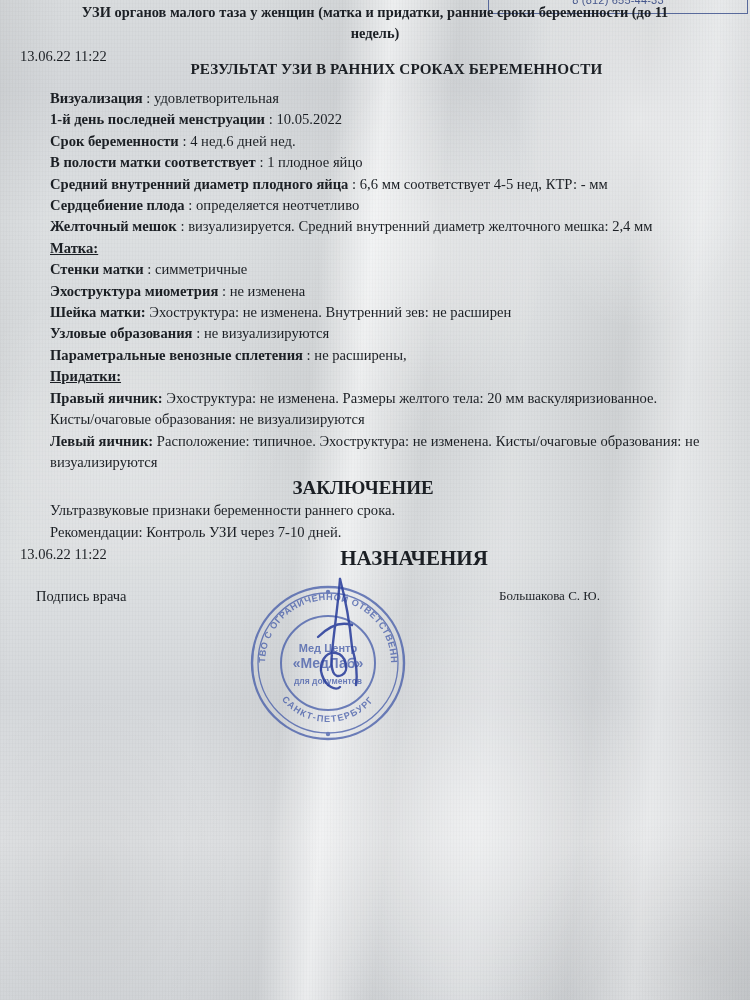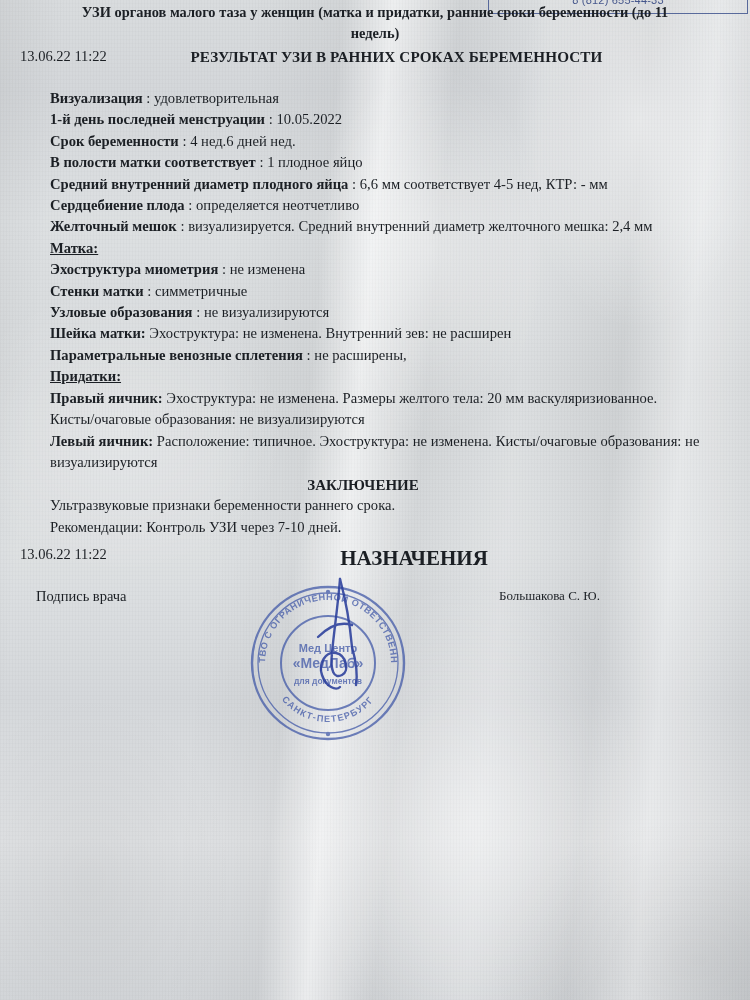--- a/index.html
+++ b/index.html
@@ -57,33 +57,33 @@
 
   .doc-title{
     position:absolute;top:2px;left:0;right:0;
     text-align:center;font-weight:bold;font-size:14.4px;line-height:21px;
     padding:0 34px;
   }
 
   .row-datehead{position:absolute;top:48px;left:0;right:0;height:22px;}
   .date-left{position:absolute;left:20px;top:0;font-size:14.5px;}
   .main-title{
-    position:absolute;left:0;right:0;top:0;text-align:center;
+    position:absolute;left:0;right:0;top:12px;text-align:center;
     font-weight:bold;font-size:15.2px;letter-spacing:.1px;
     padding-left:43px;
   }
 
   .body{position:absolute;top:88px;left:22px;right:16px;}
   .ln{font-size:14.6px;line-height:21.4px;white-space:nowrap;margin-left:28px;}
   .ln.wrap{white-space:normal;}
   .lbl{font-weight:bold;}
   .u{text-decoration:underline;font-weight:bold;}
 
   .center-head{
-    text-align:center;font-weight:bold;font-size:15px;
+    text-align:center;font-weight:bold;font-size:19px;
     margin:4px 0 1px 0;padding-right:30px;
   }
 
   .sig-row{position:absolute;top:546px;left:0;right:0;height:24px;}
   .sig-row .date2{position:absolute;left:20px;font-size:14.5px;}
   .sig-row .naz{position:absolute;left:0;right:0;text-align:center;
     font-weight:bold;font-size:21px;padding-left:78px;}
 
   .sign-row{position:absolute;top:588px;left:16px;right:0;height:24px;}
   .sign-row .lab{position:absolute;left:20px;font-size:14.5px;}
@@ -137,27 +137,27 @@
     <div class="ln"><span class="lbl">В полости матки соответствует</span><span> : </span><span>1 плодное яйцо</span></div>
 
     <div class="ln"><span class="lbl">Средний внутренний диаметр плодного яйца</span><span> : </span><span>6,6 мм соответствует 4-5 нед, КТР: - мм</span></div>
 
     <div class="ln"><span class="lbl">Сердцебиение плода</span><span> : </span><span>определяется неотчетливо</span></div>
 
     <div class="ln"><span class="lbl">Желточный мешок</span><span> : </span><span>визуализируется. Средний внутренний диаметр желточного мешка: 2,4 мм</span></div>
 
     <div class="ln"><span class="u">Матка:</span></div>
 
+    <div class="ln"><span class="lbl">Стенки матки</span><span> : </span><span>симметричные</span></div>
+
     <div class="ln"><span class="lbl">Эхоструктура миометрия</span><span> : </span><span>не изменена</span></div>
 
-    <div class="ln"><span class="lbl">Стенки матки</span><span> : </span><span>симметричные</span></div>
+    <div class="ln"><span class="lbl">Шейка матки:</span><span> </span><span>Эхоструктура: не изменена. Внутренний зев: не расширен</span></div>
 
     <div class="ln"><span class="lbl">Узловые образования</span><span> : </span><span>не визуализируются</span></div>
-
-    <div class="ln"><span class="lbl">Шейка матки:</span><span> </span><span>Эхоструктура: не изменена. Внутренний зев: не расширен</span></div>
 
     <div class="ln"><span class="lbl">Параметральные венозные сплетения</span><span> : </span><span>не расширены,</span></div>
 
     <div class="ln"><span class="u">Придатки:</span></div>
 
     <div class="ln"><span class="lbl">Правый яичник:</span><span> Эхоструктура: не изменена. Размеры желтого тела: 20 мм васкуляризиованное.</span></div>
 
     <div class="ln"><span>Кисты/очаговые образования: не визуализируются</span></div>
 
     <div class="ln wrap"><span class="lbl">Левый яичник:</span><span> Расположение: типичное. Эхоструктура: не изменена. Кисты/очаговые образования: не визуализируются</span></div>

